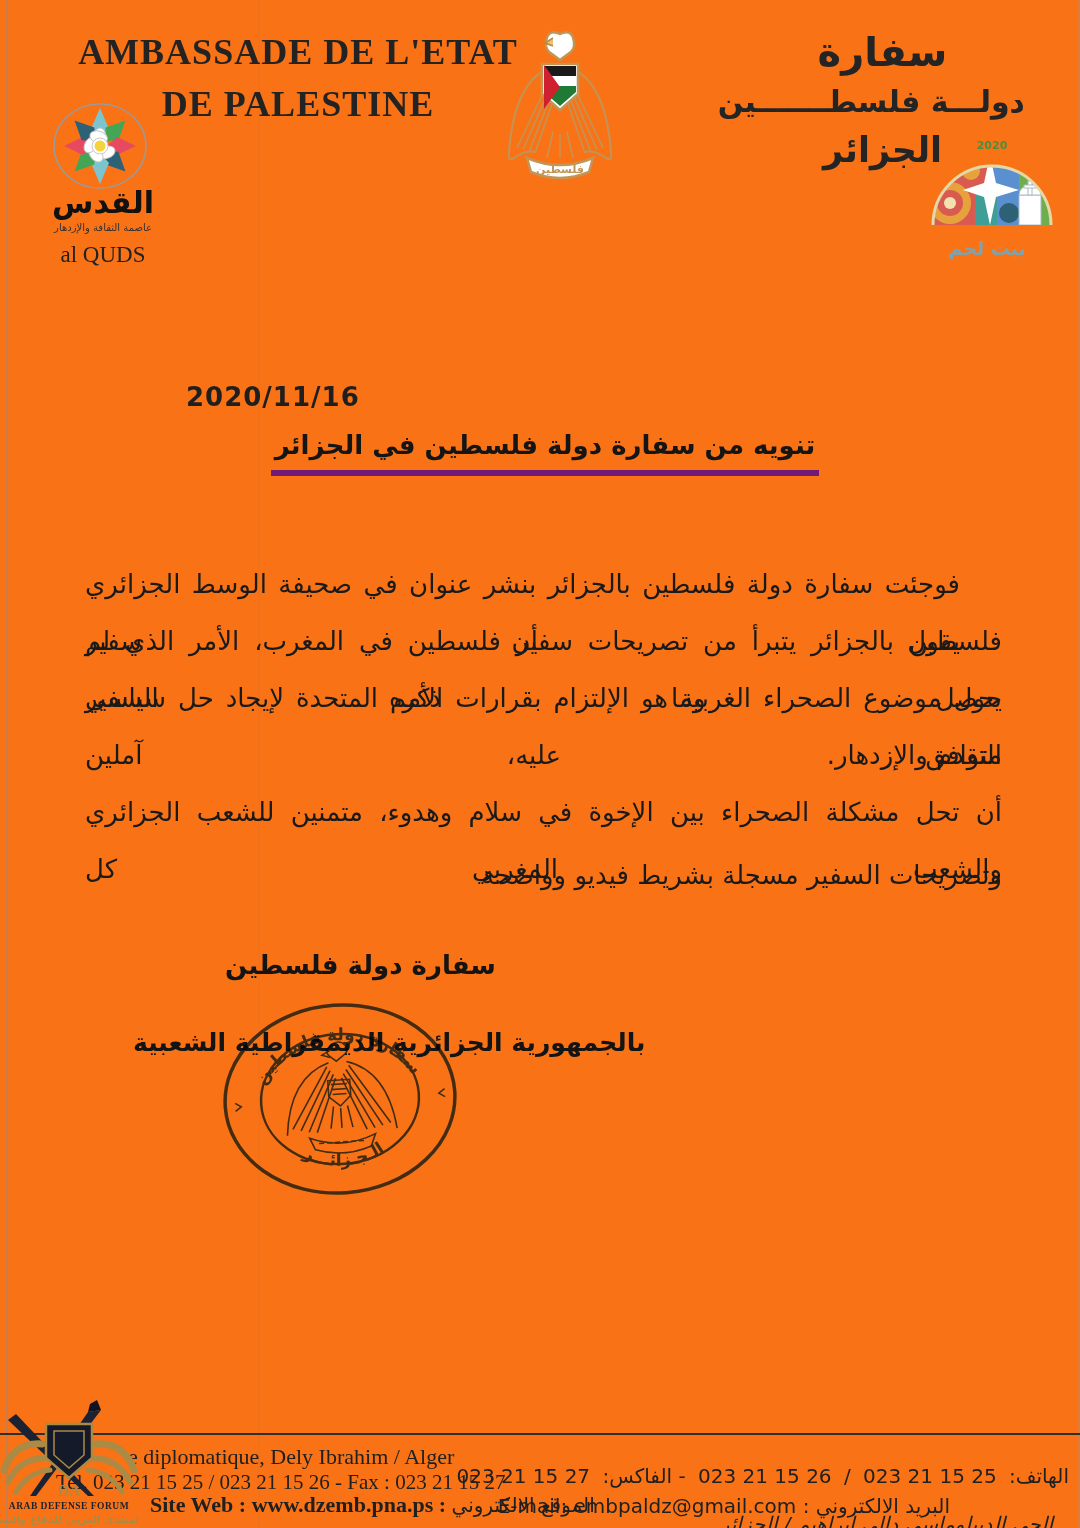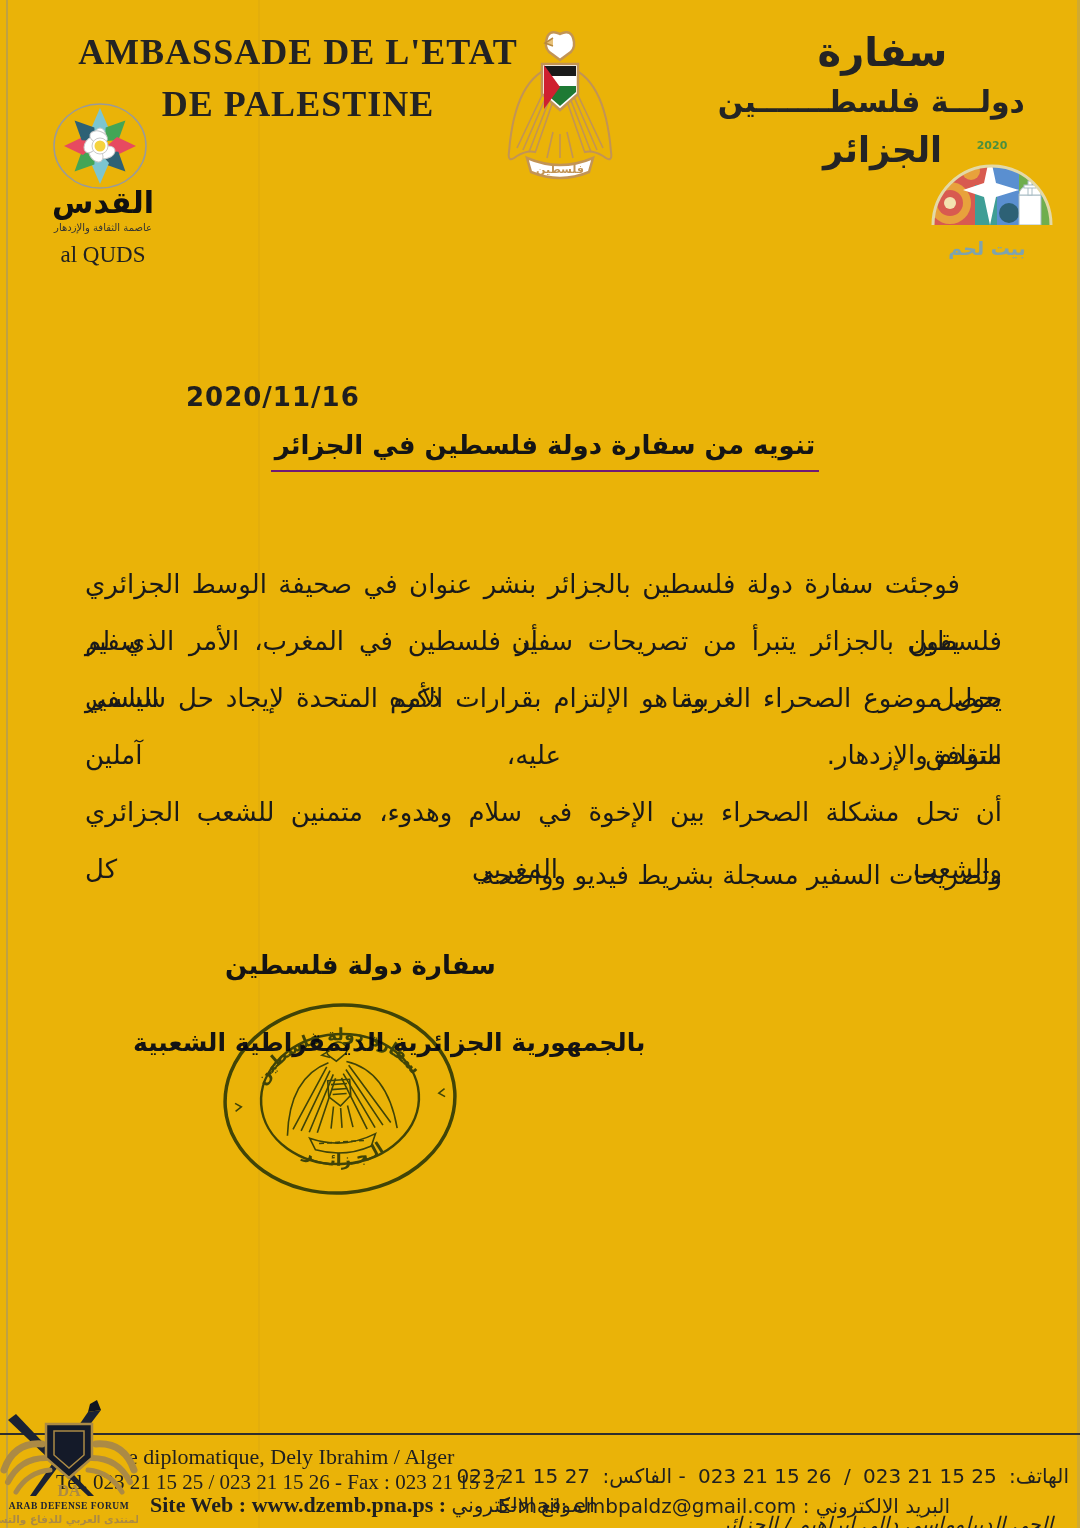--- a/index.html
+++ b/index.html
@@ -1,18 +1,18 @@
 <!DOCTYPE html>
 <html lang="ar"><head>
 <meta charset="utf-8">
 <style>
   html,body{margin:0;padding:0;background:#777;}
   .page{
     position:relative;width:1080px;height:1528px;margin:0 auto;
-    background:#eab308;overflow:hidden;
+    background:#f97316;overflow:hidden;
     font-family:"DejaVu Sans",sans-serif;color:#1c1c1c;
   }
   .abs{position:absolute;}
   
   .edge-line{left:6px;top:0;width:2px;height:100%;background:rgba(140,140,140,.45);}
   .right-edge{right:0;top:0;width:3px;height:100%;background:rgba(150,150,150,.30);}
   .fold-line{left:258px;top:0;width:2px;height:100%;background:rgba(90,90,90,.05);}
   
   .fr-head{left:78px;top:30px;width:440px;text-align:center;
     font-family:"Liberation Serif",serif;font-weight:bold;color:#232323;}
@@ -25,21 +25,21 @@
   .ar-head .a2{font-size:30px;line-height:48px;white-space:nowrap;}
   .ar-head .a3{font-size:35px;line-height:48px;letter-spacing:2px;}
   .quds-text{left:28px;top:186px;width:150px;text-align:center;}
   .quds-ar{font-size:30px;font-weight:bold;color:#111;line-height:34px;}
   .quds-sub{font-size:10px;color:#333;margin-top:2px;}
   .quds-en{font-family:"Liberation Serif",serif;font-size:23px;color:#222;margin-top:9px;}
   
   .date{left:186px;top:382px;font-size:26px;font-weight:bold;color:#1f1f1f;letter-spacing:1px;}
   .title-wrap{left:0;top:430px;width:1090px;text-align:center;direction:rtl;}
   .title{display:inline-block;font-size:26px;font-weight:bold;color:#151515;
-    border-bottom:2px solid #701a75;padding:0 4px 10px 4px;}
+    border-bottom:6px solid #701a75;padding:0 4px 10px 4px;}
   .body-text{left:85px;top:556px;width:917px;direction:rtl;font-size:26px;color:#1a1a1a;}
   .bline{line-height:57px;height:57px;overflow:visible;white-space:nowrap;}
   .bline.full{text-align:justify;text-align-last:justify;white-space:normal;}
   .bline.first{padding-right:42px;}
   .bline.short{text-align:right;}
   .closing{margin-top:14px;text-align:right;line-height:40px;}
   .sig1{left:225px;top:950px;font-size:26px;font-weight:bold;direction:rtl;color:#141414;}
   .sig2{left:133px;top:1028px;font-size:25px;font-weight:bold;direction:rtl;color:#141414;}
   .stamp{left:221px;top:1000px;width:238px;height:198px;opacity:.88;
     transform:rotate(-4deg);mix-blend-mode:multiply;}

